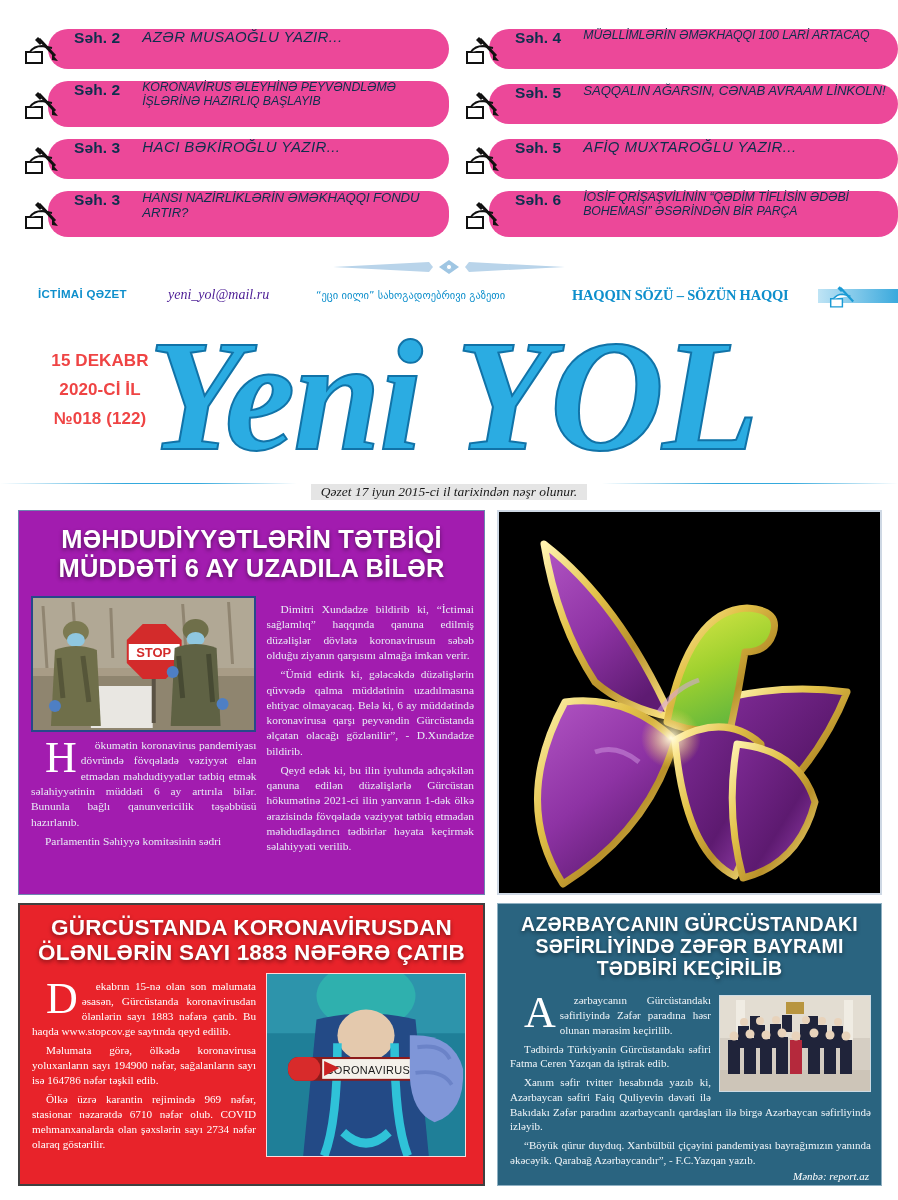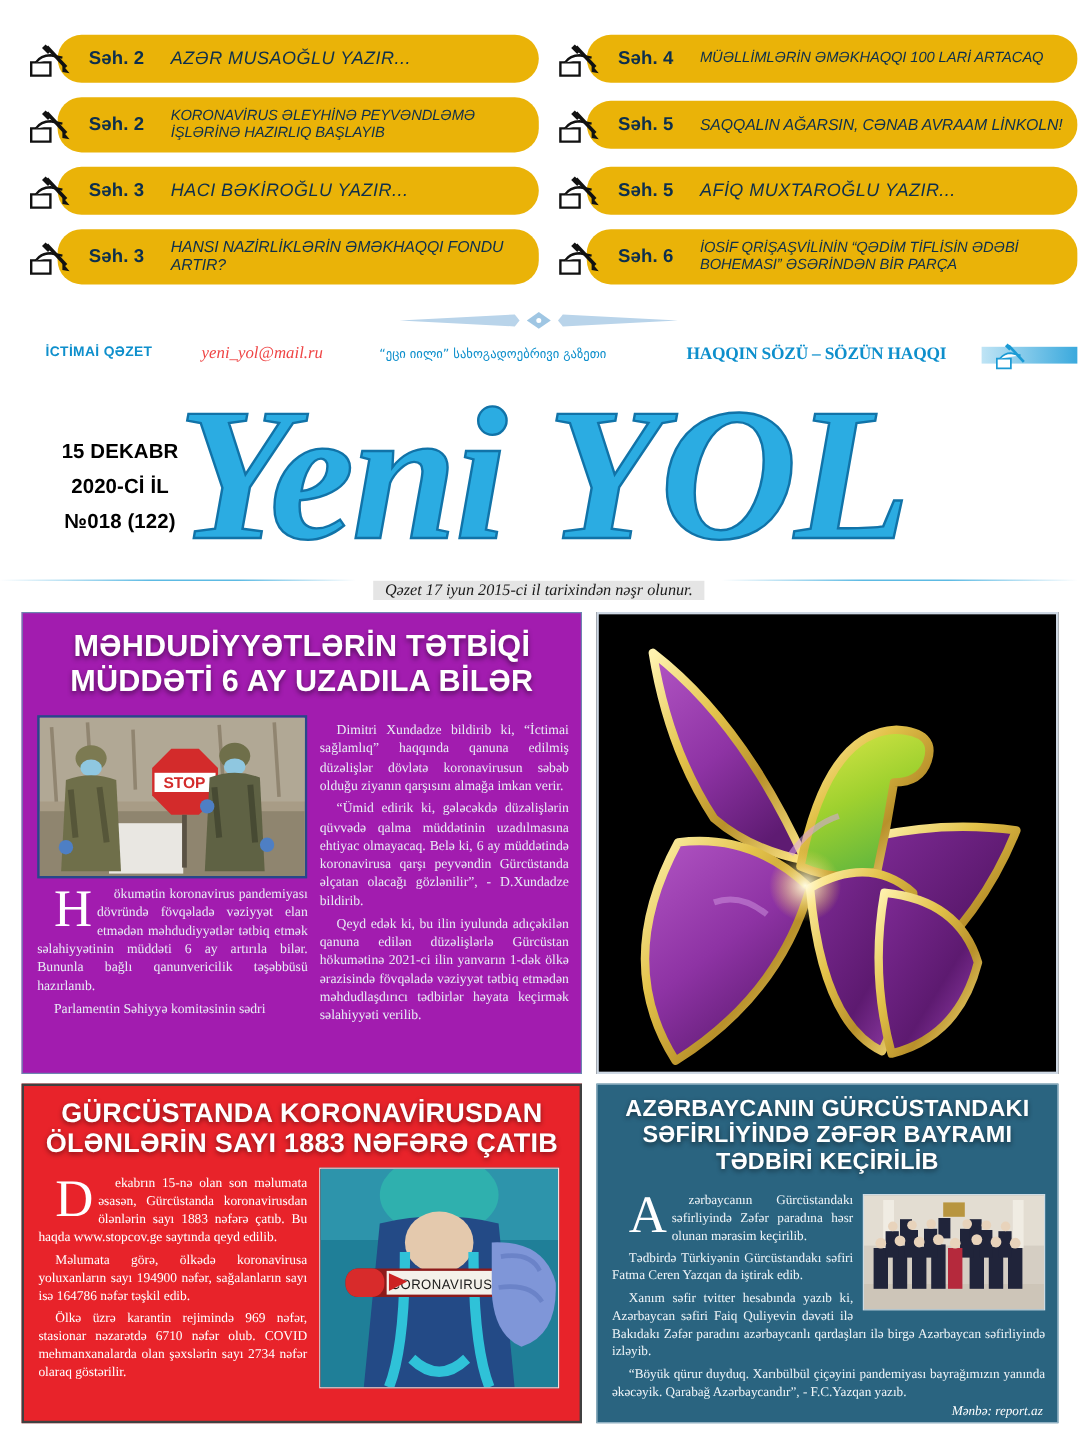--- a/index.html
+++ b/index.html
@@ -16,23 +16,23 @@
     position: absolute; top: 22px; left: 0; width: 898px; height: 215px;
     display: flex;
   }
   .teaser-col { width: 449px; padding-left: 22px; }
   .teaser-col.right { padding-left: 14px; }
   .teaser-row {
     display: flex; align-items: center; height: 54px; margin-bottom: 1px;
   }
   .pen-icon { width: 42px; flex: 0 0 42px; height: 34px; position: relative; z-index: 3; }
   .pill {
-    flex: 1 1 auto; height: 40px; background: #eab308;
+    flex: 1 1 auto; height: 40px; background: #ec4899;
     border-radius: 20px; margin-left: -16px;
-    display: flex; align-items: center; padding-left: 26px;
+    display: flex; align-items: flex-start; padding-left: 26px;
     color: #11324f;
   }
   .pill.tall { height: 46px; }
   .pill-page {
     font-weight: bold; font-size: 15.5px; letter-spacing: 0.1px;
     white-space: nowrap; margin-right: 8px; color: #0d2f4d;
   }
   .pill-title {
     font-style: italic; font-weight: normal; font-size: 13.2px;
     line-height: 1.12; color: #0d2f4d; letter-spacing: -0.1px; margin-left: 14px;
@@ -54,40 +54,40 @@
     position: absolute; right: 0; top: 6px; width: 80px; height: 14px;
     background: linear-gradient(to right, #bfe4f5, #3aa9dd);
   }
   .info-ictimai {
     position: absolute; left: 38px; top: 5px;
     font-size: 11.5px; font-weight: bold; color: #0e8fcc; letter-spacing: 0.3px;
   }
   .info-mail {
     position: absolute; left: 168px; top: 4px;
     font-family: "Liberation Serif", serif; font-style: italic;
-    font-size: 14px; color: #ef4444;
+    font-size: 14px; color: #4c1d95;
   }
   .info-geo {
     position: absolute; left: 316px; top: 6px;
     font-family: "DejaVu Sans", sans-serif; font-size: 10.5px; color: #0e8fcc; text-align: center;
   }
   .info-slogan {
     position: absolute; left: 572px; top: 4px;
     font-family: "Liberation Serif", serif; font-weight: bold;
     font-size: 14.5px; color: #0e8fcc; letter-spacing: -0.2px;
   }
   .info-pen { position: absolute; left: 828px; top: 0px; }
 
   
   .masthead {
     position: absolute; top: 312px; left: 0; width: 898px; height: 170px;
   }
   .date-block {
-    position: absolute; left: 30px; top: 50px; width: 140px;
-    text-align: center; color: #000000;
+    position: absolute; left: 30px; top: 34px; width: 140px;
+    text-align: center; color: #ef4444;
     font-size: 17px; font-weight: bold; line-height: 1.72;
     letter-spacing: 0.1px;
   }
   .logo-wrap { position: absolute; left: 148px; top: 0px; width: 740px; height: 168px; }
   .logo-text {
     font-family: "Liberation Serif", serif;
     font-style: italic; font-weight: bold;
     font-size: 158px; line-height: 168px;
     color: #2bace2;
     -webkit-text-stroke: 2px #1173a8;

